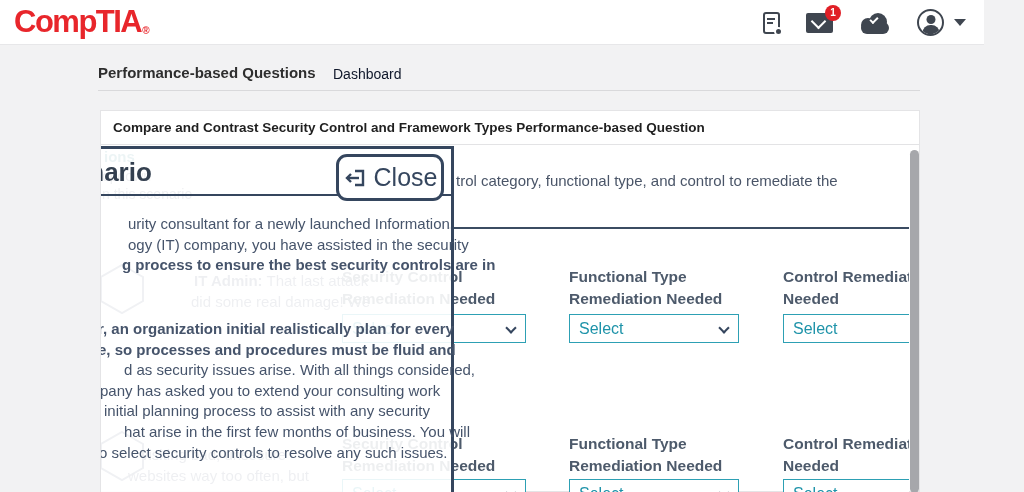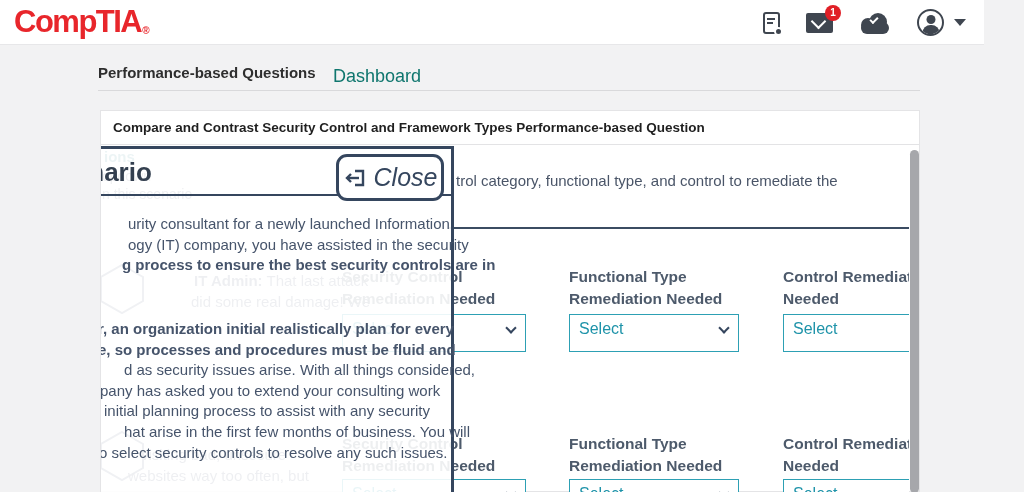--- a/index.html
+++ b/index.html
@@ -34,21 +34,21 @@
     border-left:2.5px solid #fff; border-bottom:2.5px solid #fff; transform:rotate(-45deg); z-index:2; }
 
   .icon-user { position:relative; width:27px; height:27px; border:2.5px solid #3f4650; border-radius:50%; overflow:hidden; background:#fff; }
   .icon-user .head { position:absolute; left:50%; top:4px; transform:translateX(-50%); width:9px; height:9px; border-radius:50%; background:#3f4650; }
   .icon-user .body { position:absolute; left:50%; top:14px; transform:translateX(-50%); width:17px; height:12px; border-radius:8px 8px 0 0; background:#3f4650; }
   .caret-down { width:0; height:0; border-left:6px solid transparent; border-right:6px solid transparent;
     border-top:7px solid #3f4650; margin-left:-16px; }
 
   
   .page-title { position:absolute; left:98px; top:64px; font-size:15px; font-weight:bold; color:#2e2e2e; }
-  .breadcrumb { position:absolute; left:333px; top:66px; font-size:18px; color:#0f766e; cursor:pointer; }
+  .breadcrumb { position:absolute; left:333px; top:66px; font-size:14px; color:#0f172a; cursor:pointer; }
   .header-rule { position:absolute; left:98px; top:90px; width:822px; height:1px; background:#d9d9db; }
 
   
   .card { position:absolute; left:100px; top:110px; width:820px; height:382px; background:#ffffff;
     border:1px solid #e4e4e6; }
   .card-title { position:absolute; left:12px; top:9px; font-size:13.5px; font-weight:bold; color:#1f1f1f; }
   .card-title-rule { position:absolute; left:0; top:33px; width:100%; height:1px; background:#e3e3e5; }
   .card-content { position:absolute; left:0; top:34px; width:808px; height:347px; overflow:hidden; }
 
   
@@ -57,21 +57,21 @@
 
   
   .frag { position:absolute; white-space:nowrap; font-size:14px; color:#5b6575; }
   .frag-h1 { left:3px; top:3px; color:#3e8e9a; font-weight:bold; font-size:15px; }
   .frag-h2 { left:1px; top:23px; }
   .frag-h3 { left:1px; top:41px; }
   .instruction { position:absolute; left:355px; top:27px; font-size:15px; color:#4a5568; white-space:nowrap;text-align:center; }
   .section-rule { position:absolute; left:348px; top:82px; width:460px; height:2px; background:#3b4c62; }
 
   .col-label { position:absolute; font-size:15.5px; font-weight:bold; color:#4d5a6b; line-height:22px; white-space:nowrap; }
-  .sel { position:absolute; width:170px; height:38px; border:1px solid #2da0b4; background:#fff; cursor:pointer; }
+  .sel { position:absolute; width:170px; height:29px; border:1px solid #2da0b4; background:#fff; cursor:pointer; }
   .sel .sel-text { position:absolute; left:9px; top:5px; font-size:16px; color:#1e93a9; }
   .sel .chev { position:absolute; right:10px; top:9px; width:8px; height:8px;
     border-left:2px solid #35465e; border-bottom:2px solid #35465e; transform:rotate(-45deg); }
 
   
   .s1-l1 { top:121px; } .s1-l2 { top:143px; } .s1-sel { top:169px; }
   .s2-l1 { top:288px; } .s2-l2 { top:310px; } .s2-sel { top:334px; }
   .colx1 { left:241px; } .colx2 { left:468px; } .colx3 { left:682px; }
   .sel.colx1 { width:184px; }
 
@@ -83,21 +83,21 @@
 
   
   .modal { position:absolute; left:-75px; top:1px; width:428px; height:520px;
     background:rgba(255,255,255,0.9); border:3px solid #35465e; }
   .modal-header { position:absolute; left:0; top:0; width:100%; height:47px; border-bottom:2px solid #35465e; }
   .modal-title { position:absolute; left:13px; top:8px; font-size:26px; font-weight:bold; color:#333f4f; white-space:nowrap; }
   .close-btn { position:absolute; right:7px; top:5px; width:108px; height:47px; background:#ffffff;
     border:3px solid #35465e; border-radius:11px; display:flex; align-items:center; justify-content:center;
     gap:7px; cursor:pointer; }
   .close-btn svg { width:24px; height:24px; }
-  .close-label { font-size:25px; color:#35465e;font-style:italic; }
+  .close-label { font-size:25px; color:#35465e; }
   .mline { position:absolute; left:0; white-space:nowrap; font-size:15px; color:#46546b; line-height:20.6px; }
   .p1 .mline { } 
   .p1 { position:absolute; left:75px; top:65px;margin-left:24px; }
   .p2 { position:absolute; left:75px; top:170px; }
   .p1 .mline, .p2 .mline { position:static; display:block; }
   .ind4 { text-indent:-4px; } .ind5 { text-indent:-5px; } .ind6 { text-indent:-6px;font-weight:bold; }
   .ind8 { text-indent:-8px;padding-left:28px; }
 </style>
 </head>
 <body>

